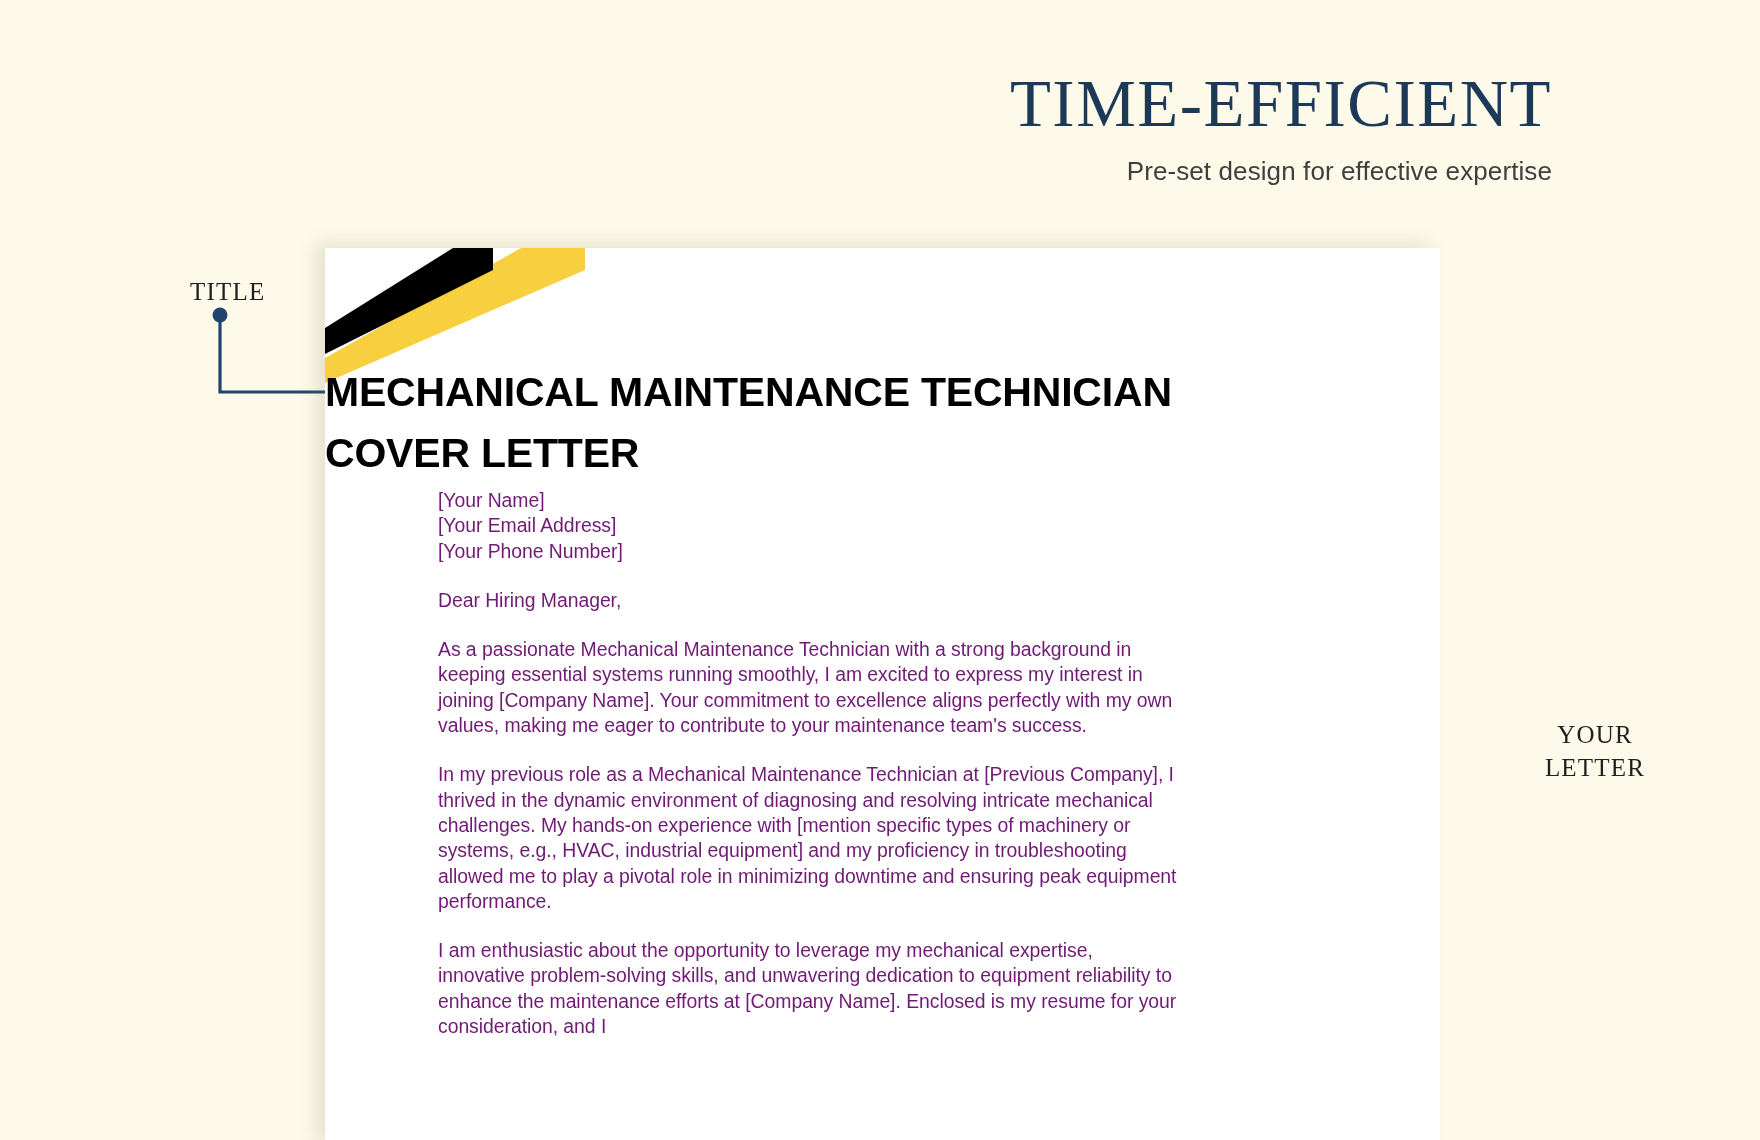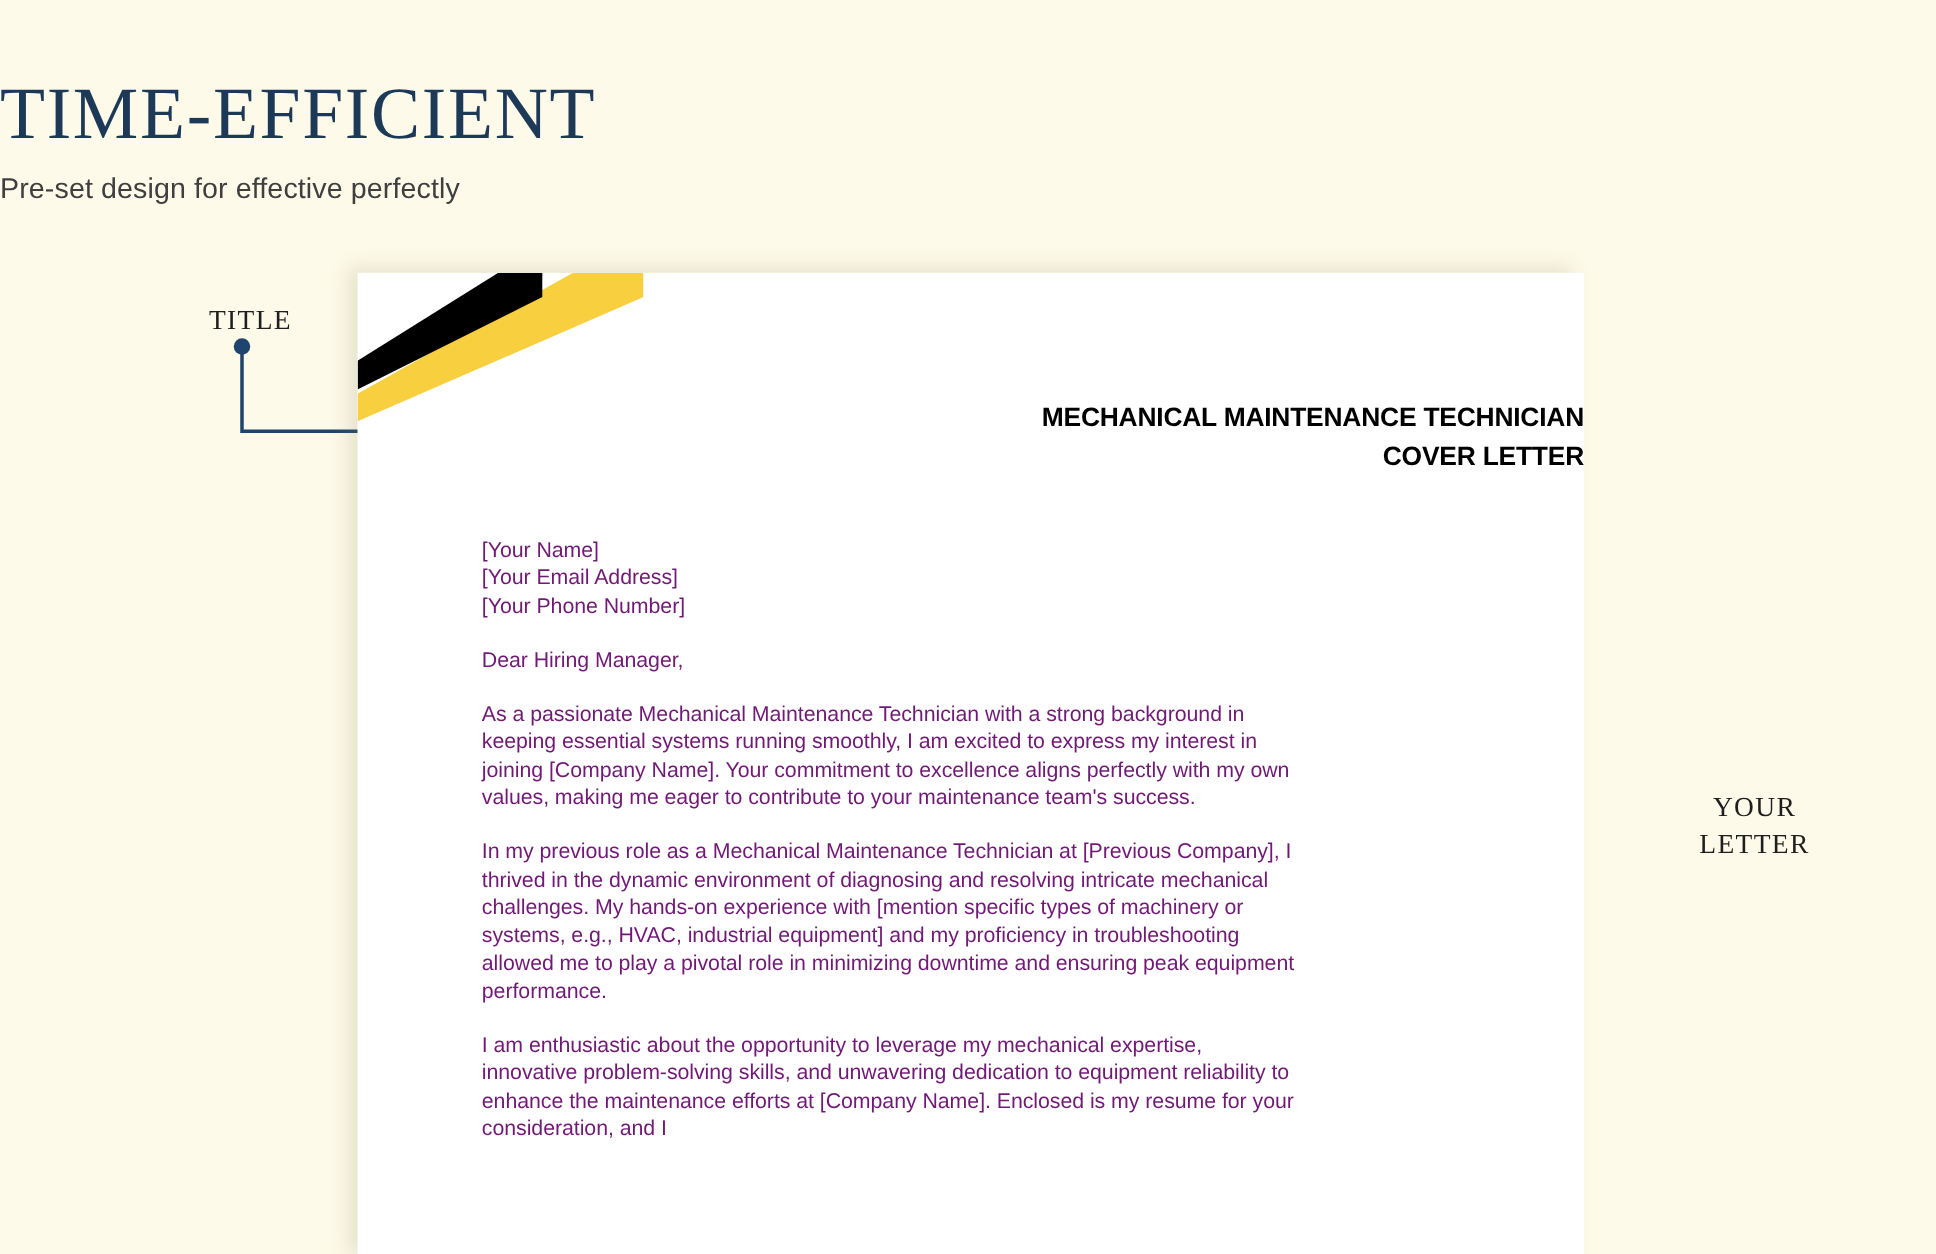--- a/index.html
+++ b/index.html
@@ -20,21 +20,21 @@
     height: 1140px;
     background: #fdfae9;
   }
 
   
   .header-block {
     position: absolute;
     left: 0;
     top: 68px;
     width: 1552px;
-    text-align: left;
+    text-align: right;
   }
   .main-title {
     font-family: "Liberation Serif", "DejaVu Serif", serif;
     font-size: 67px;
     letter-spacing: 1.5px;
     color: #1c3a57;
     line-height: 1.05;
     font-weight: 400;
     margin: 0;
     white-space: nowrap;
@@ -77,24 +77,24 @@
     height: 100%;
     box-sizing: border-box;
     padding: 0;
   }
 
   .doc-heading {
     position: absolute;
     left: 0;
     top: 114px;
     width: 100%;
-    text-align: right;
+    text-align: left;
     font-family: "Liberation Sans Narrow", "Liberation Sans", sans-serif;
     font-weight: bold;
-    font-size: 24px;
+    font-size: 41px;
     letter-spacing: -0.2px;
     color: #000000;
     line-height: 1.48;
   }
   .doc-heading .hl {
     display: block;
   }
 
   .doc-text {
     position: absolute;
@@ -145,21 +145,21 @@
     pointer-events: none;
   }
 </style>
 </head>
 <body>
 
 <div id="stage">
 
   <div class="header-block">
     <h1 class="main-title">TIME-EFFICIENT</h1>
-    <p class="sub-title">Pre-set design for effective perfectly</p>
+    <p class="sub-title">Pre-set design for effective expertise</p>
   </div>
 
   <svg class="anno-svg" viewBox="0 0 1760 1140">
 
     <circle cx="220" cy="315" r="7.5" fill="#1f456e"></circle>
     <path d="M220 318 L220 392 L358 392" stroke="#1f456e" stroke-width="3.2" fill="none"></path>
 
     <path d="M1255 462 L1398 462 L1398 641" stroke="#1f456e" stroke-width="3.2" fill="none"></path>
     <circle cx="1398" cy="647" r="7.5" fill="#1f456e"></circle>
   </svg>

